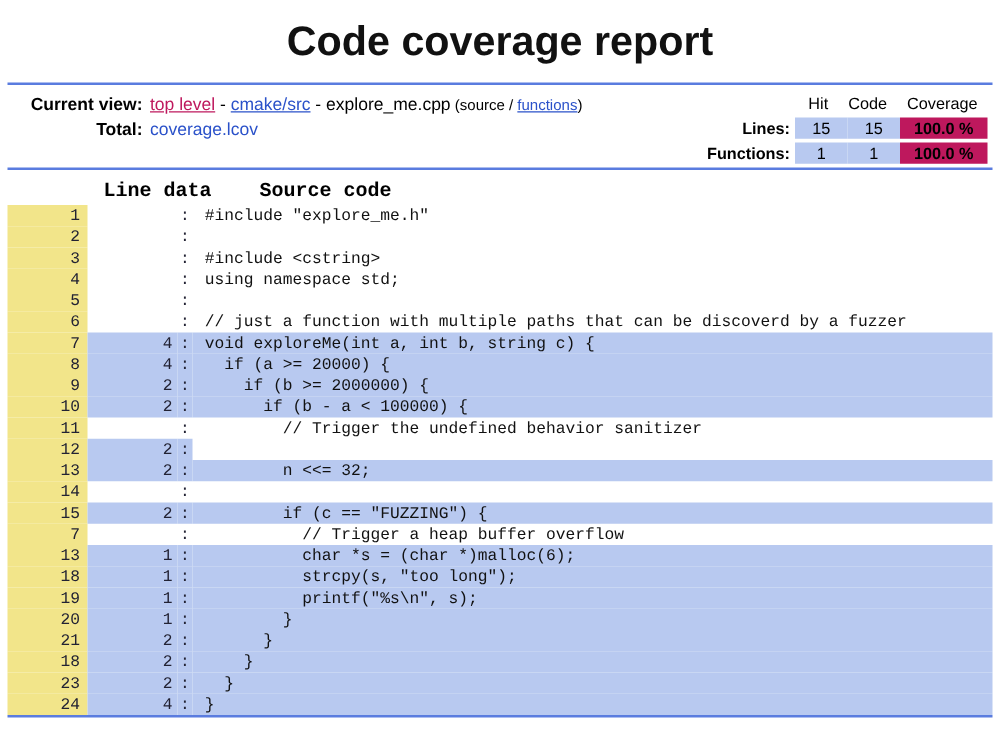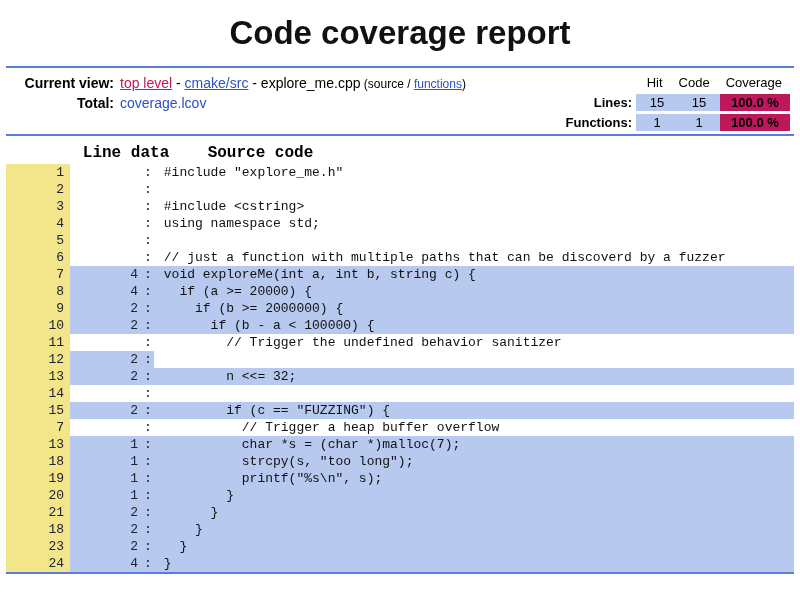--- a/index.html
+++ b/index.html
@@ -170,21 +170,21 @@
       <div class="srcline hit"><div class="c-lineno">7</div><div class="c-hits">4</div><div class="c-sep">:</div><div class="c-code"> void exploreMe(int a, int b, string c) {</div></div>
       <div class="srcline hit"><div class="c-lineno">8</div><div class="c-hits">4</div><div class="c-sep">:</div><div class="c-code">   if (a &gt;= 20000) {</div></div>
       <div class="srcline hit"><div class="c-lineno">9</div><div class="c-hits">2</div><div class="c-sep">:</div><div class="c-code">     if (b &gt;= 2000000) {</div></div>
       <div class="srcline hit"><div class="c-lineno">10</div><div class="c-hits">2</div><div class="c-sep">:</div><div class="c-code">       if (b - a &lt; 100000) {</div></div>
       <div class="srcline"><div class="c-lineno">11</div><div class="c-hits"></div><div class="c-sep">:</div><div class="c-code">         // Trigger the undefined behavior sanitizer</div></div>
       <div class="srcline hit"><div class="c-lineno">12</div><div class="c-hits">2</div><div class="c-sep">:</div></div>
       <div class="srcline hit"><div class="c-lineno">13</div><div class="c-hits">2</div><div class="c-sep">:</div><div class="c-code">         n &lt;&lt;= 32;</div></div>
       <div class="srcline"><div class="c-lineno">14</div><div class="c-hits"></div><div class="c-sep">:</div><div class="c-code">  </div></div>
       <div class="srcline hit"><div class="c-lineno">15</div><div class="c-hits">2</div><div class="c-sep">:</div><div class="c-code">         if (c == "FUZZING") {</div></div>
       <div class="srcline"><div class="c-lineno">7</div><div class="c-hits"></div><div class="c-sep">:</div><div class="c-code">           // Trigger a heap buffer overflow</div></div>
-      <div class="srcline hit"><div class="c-lineno">13</div><div class="c-hits">1</div><div class="c-sep">:</div><div class="c-code">           char *s = (char *)malloc(7);</div></div>
+      <div class="srcline hit"><div class="c-lineno">13</div><div class="c-hits">1</div><div class="c-sep">:</div><div class="c-code">           char *s = (char *)malloc(6);</div></div>
       <div class="srcline hit"><div class="c-lineno">18</div><div class="c-hits">1</div><div class="c-sep">:</div><div class="c-code">           strcpy(s, "too long");</div></div>
       <div class="srcline hit"><div class="c-lineno">19</div><div class="c-hits">1</div><div class="c-sep">:</div><div class="c-code">           printf("%s\n", s);</div></div>
       <div class="srcline hit"><div class="c-lineno">20</div><div class="c-hits">1</div><div class="c-sep">:</div><div class="c-code">         }</div></div>
       <div class="srcline hit"><div class="c-lineno">21</div><div class="c-hits">2</div><div class="c-sep">:</div><div class="c-code">       }</div></div>
       <div class="srcline hit"><div class="c-lineno">18</div><div class="c-hits">2</div><div class="c-sep">:</div><div class="c-code">     }</div></div>
       <div class="srcline hit"><div class="c-lineno">23</div><div class="c-hits">2</div><div class="c-sep">:</div><div class="c-code">   }</div></div>
       <div class="srcline hit"><div class="c-lineno">24</div><div class="c-hits">4</div><div class="c-sep">:</div><div class="c-code"> }</div></div>
     </div>
 </div>
 

